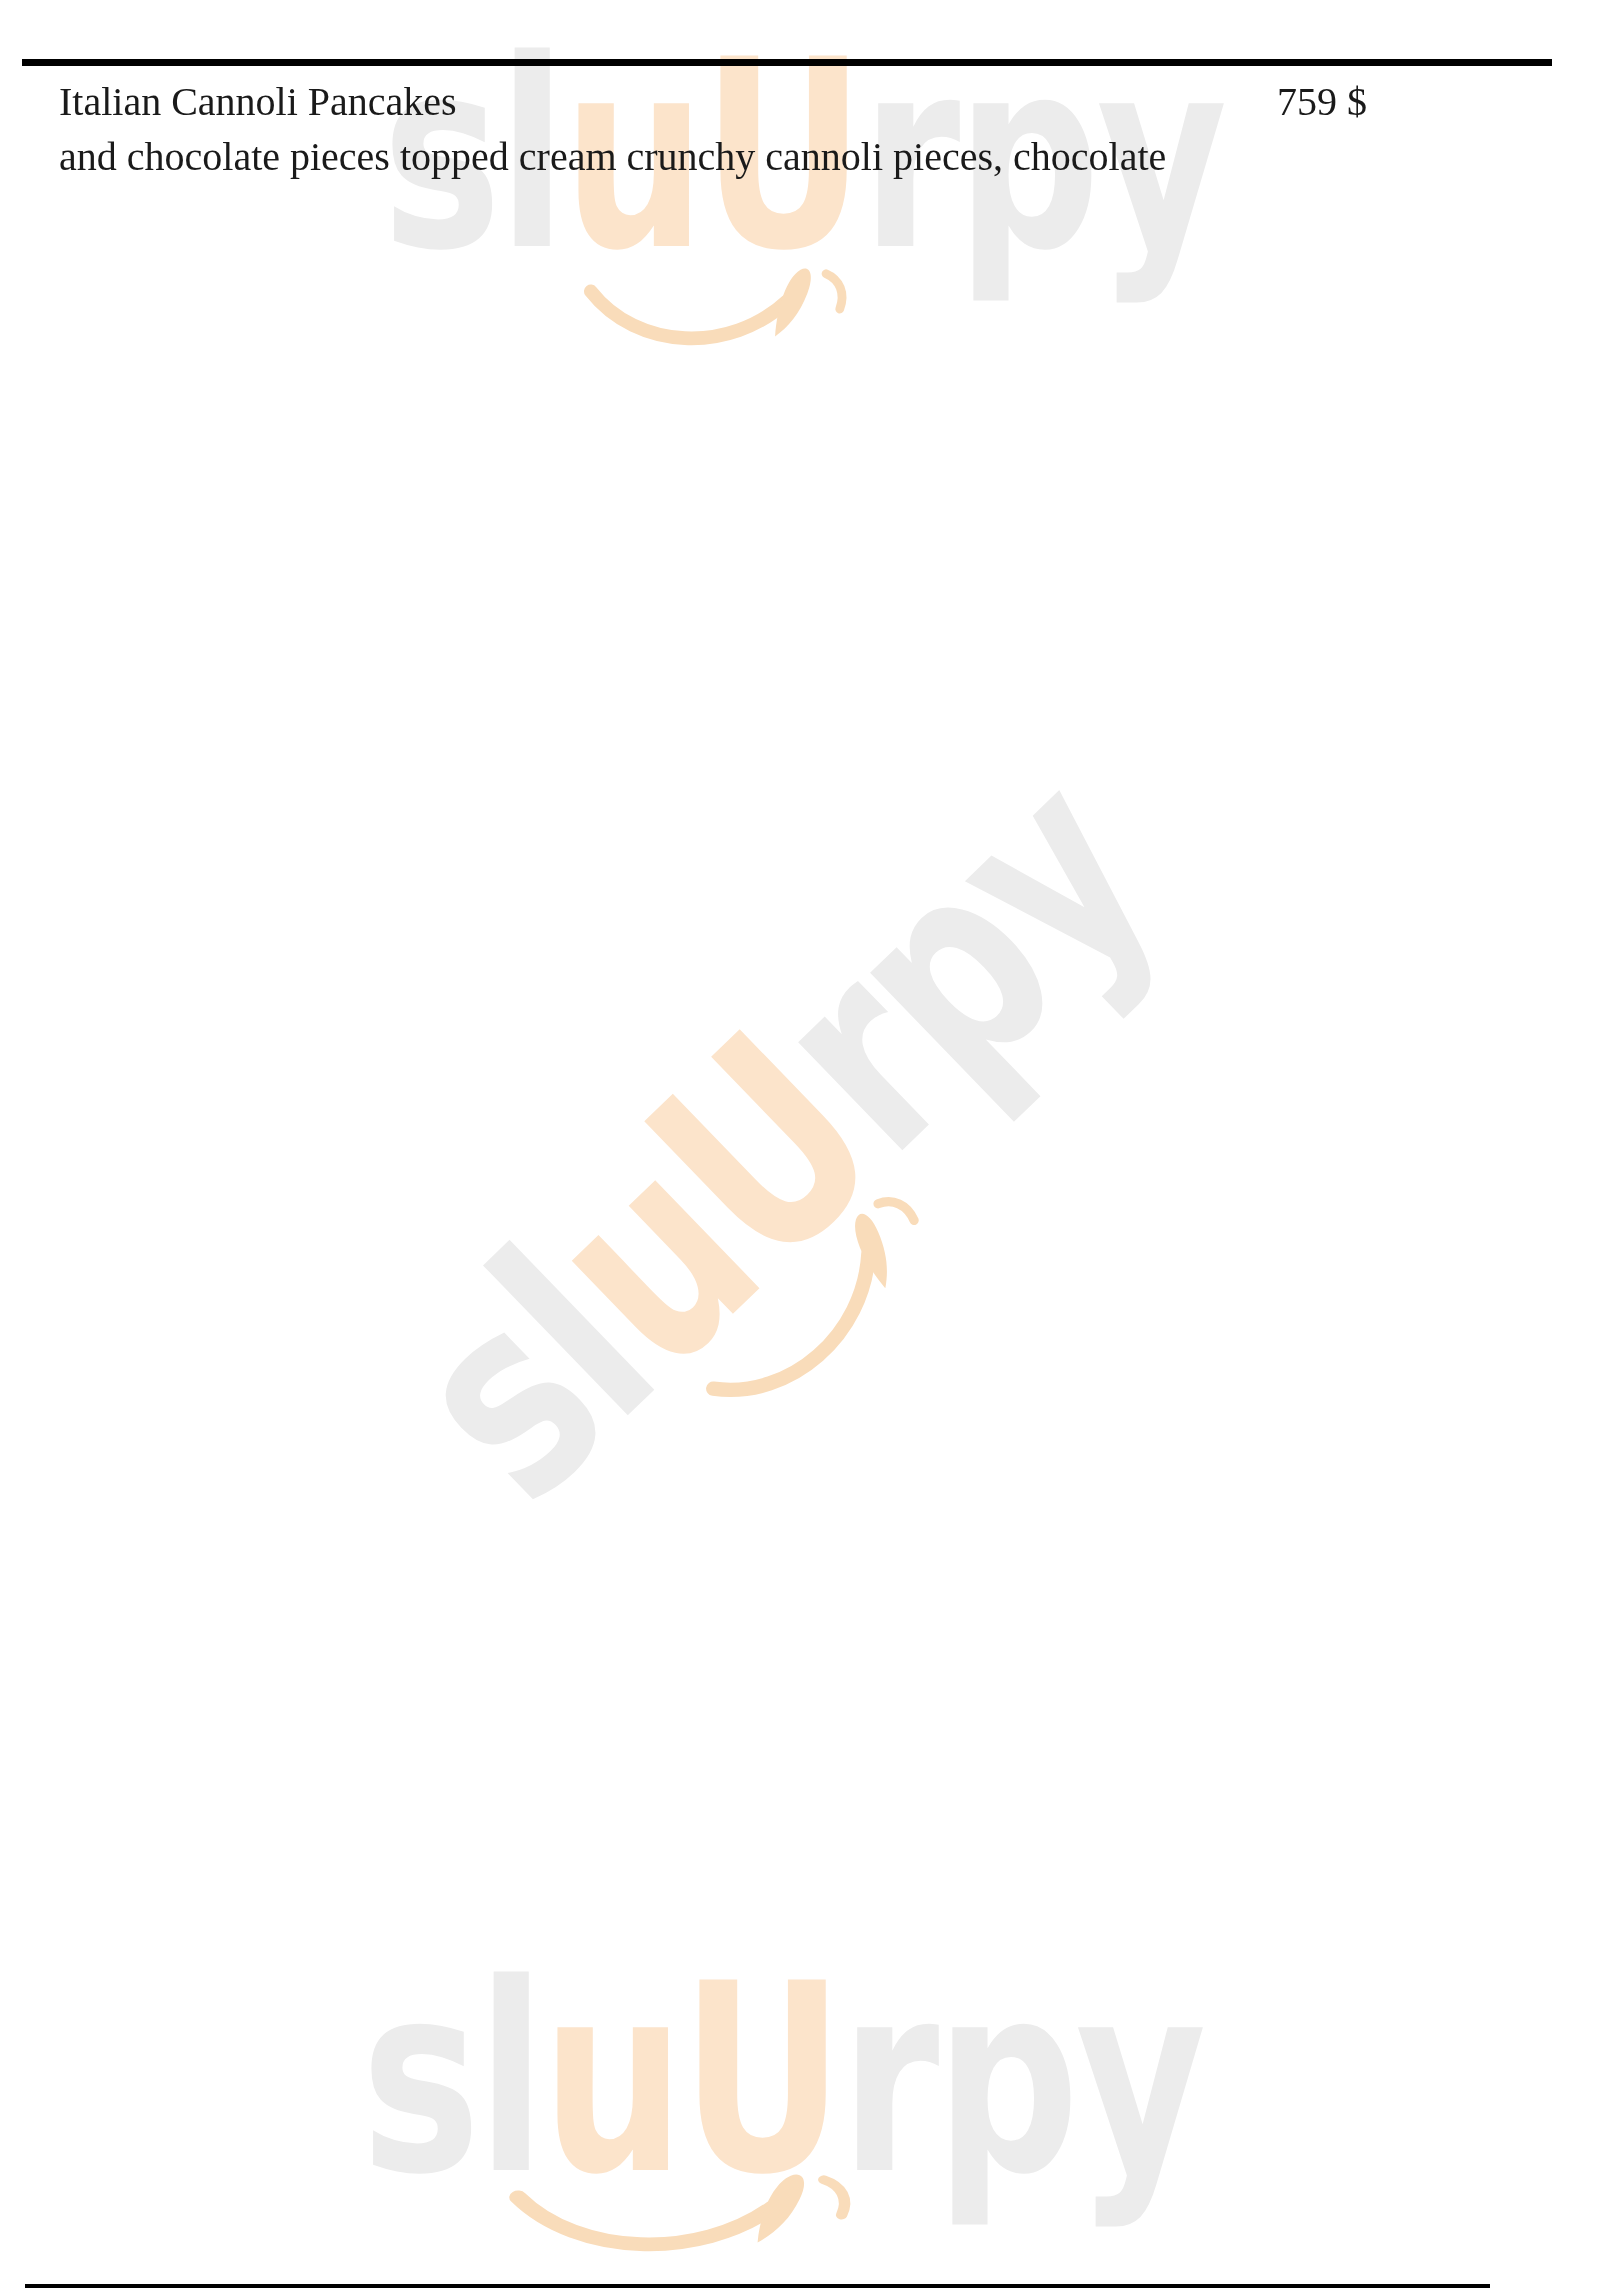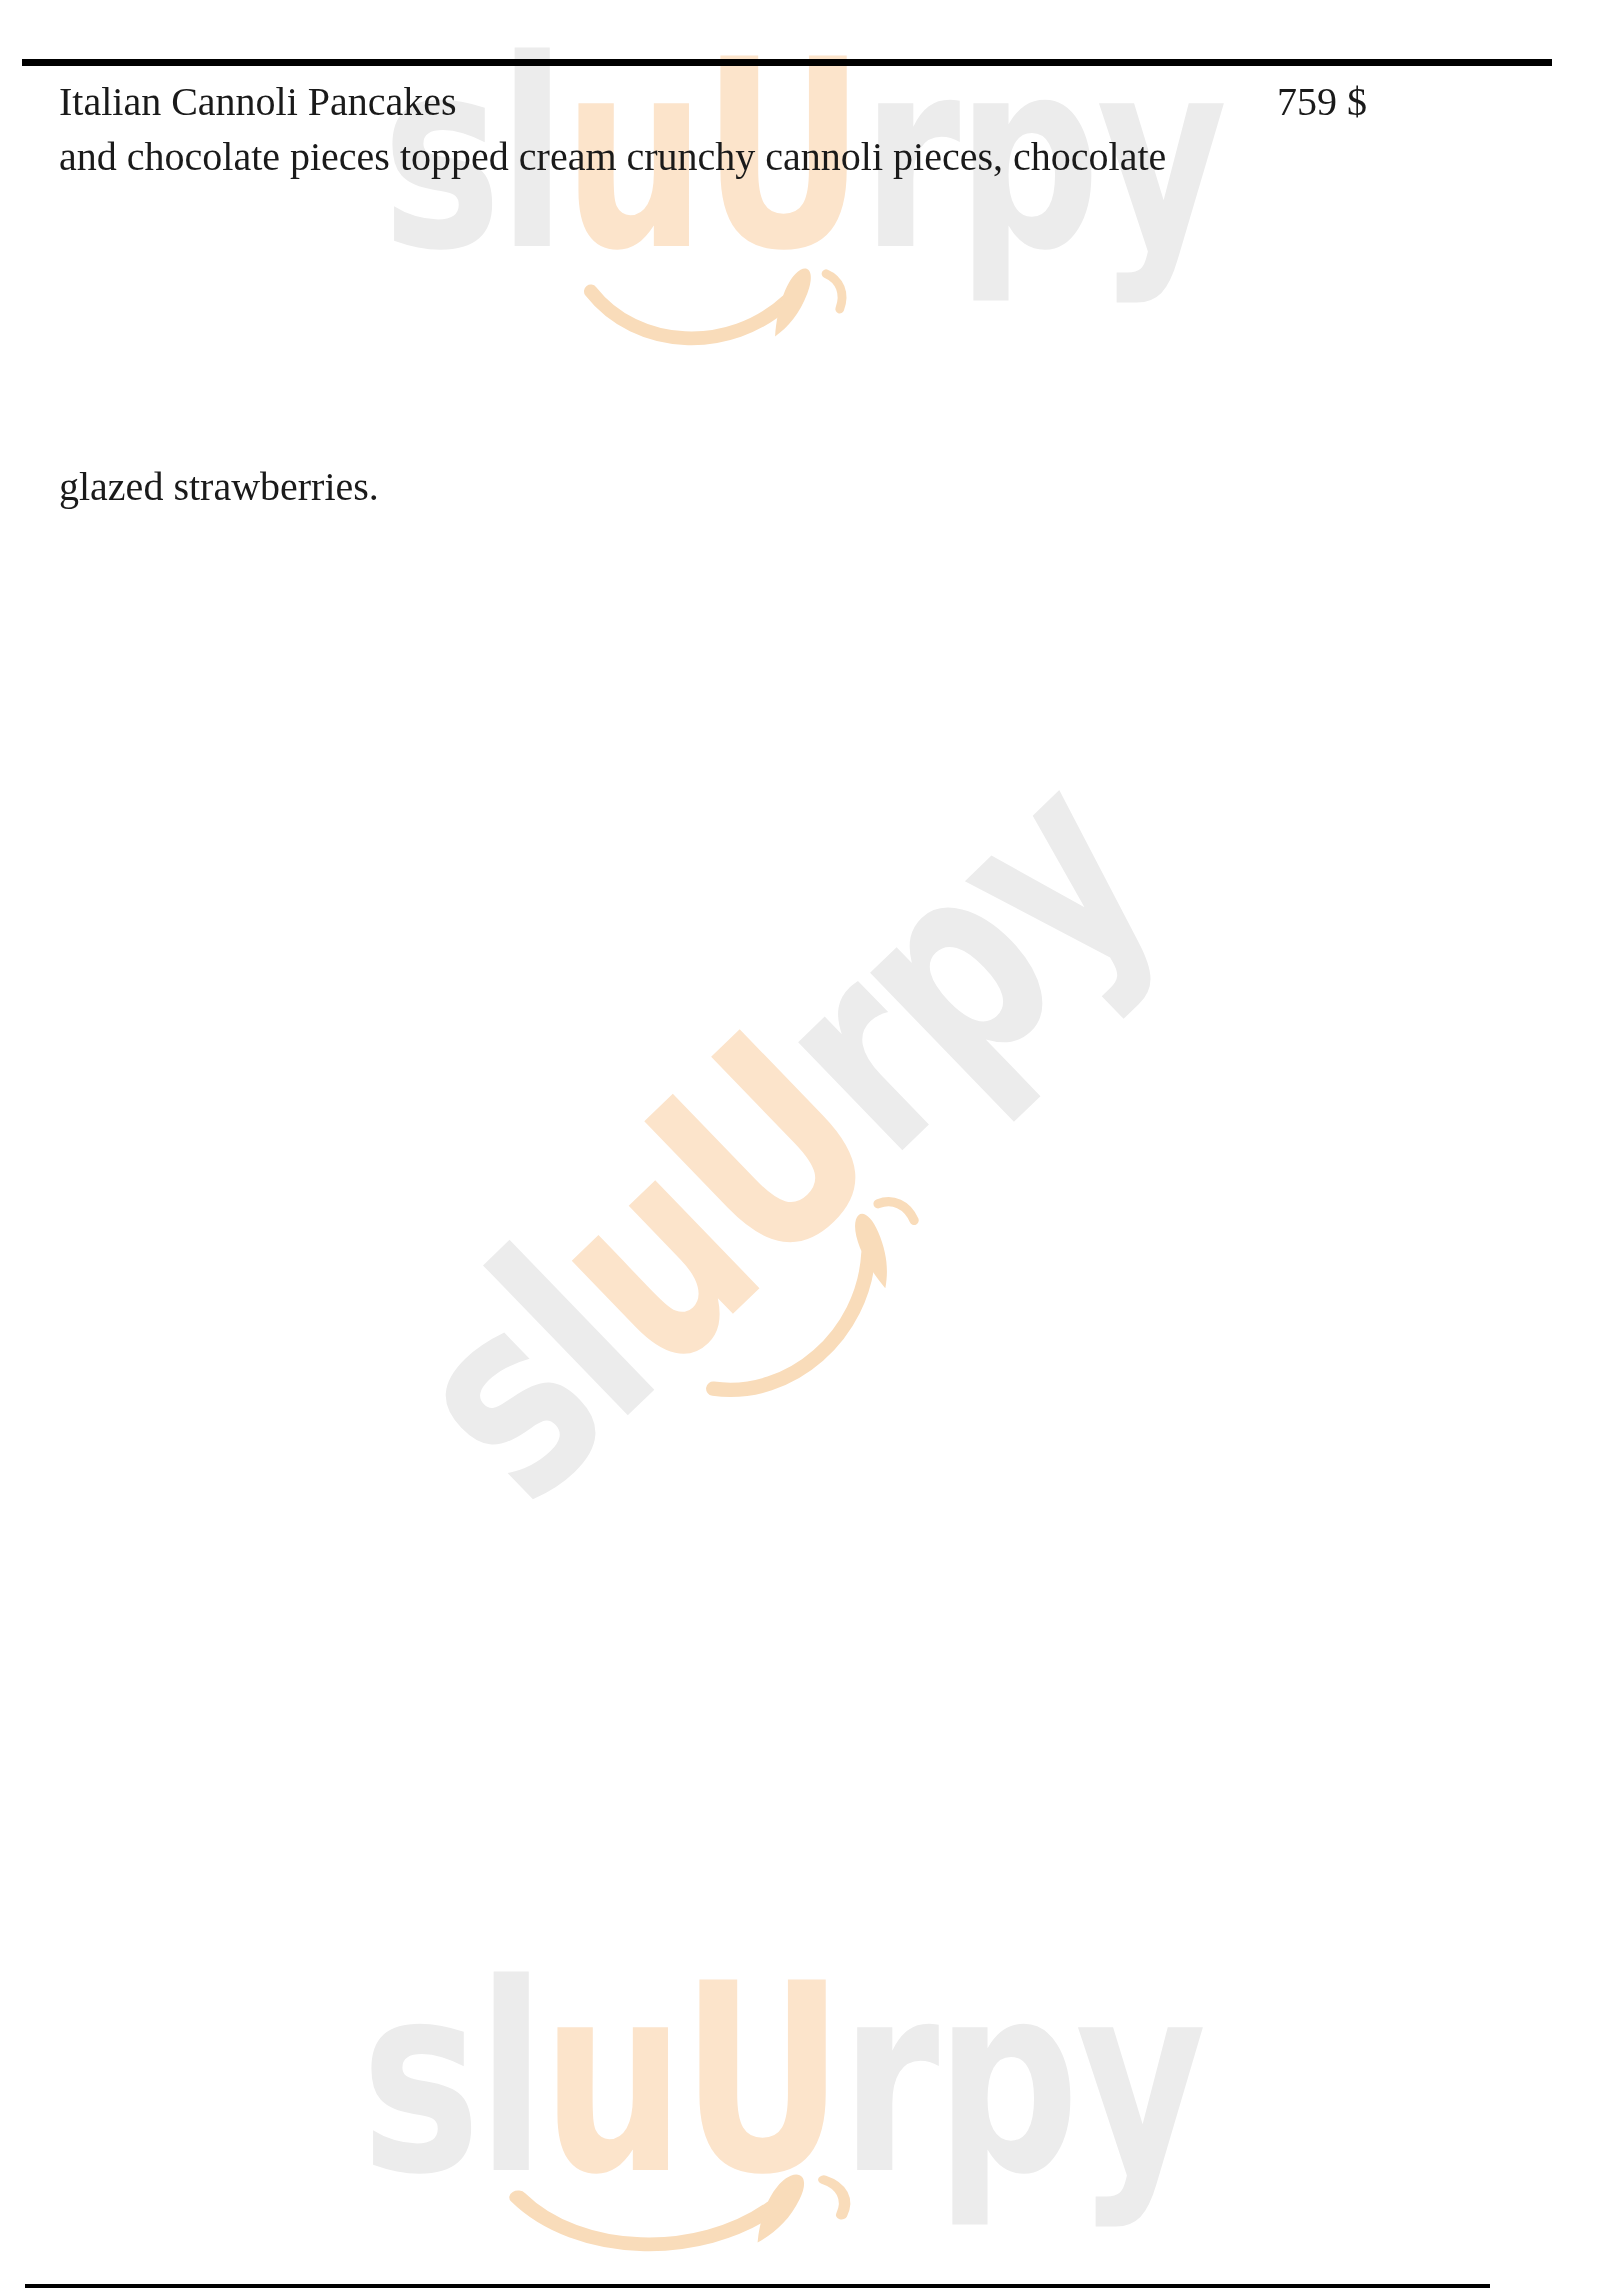--- a/index.html
+++ b/index.html
@@ -81,17 +81,16 @@
 
 <section class="menu-item menu-item-1">
   <div class="head-row">
     <span class="item-name">Italian Cannoli Pancakes</span>
     <span class="price">759 $</span>
   </div>
   <div class="desc-line">and chocolate pieces topped cream crunchy cannoli pieces, chocolate</div>
 </section>
 
 <section class="menu-item menu-item-2">
-  <div class="desc-line">glazed strawberries.</div>
 </section>
 
 <div class="rule rule-bottom"></div>
 
 
 </body></html>

